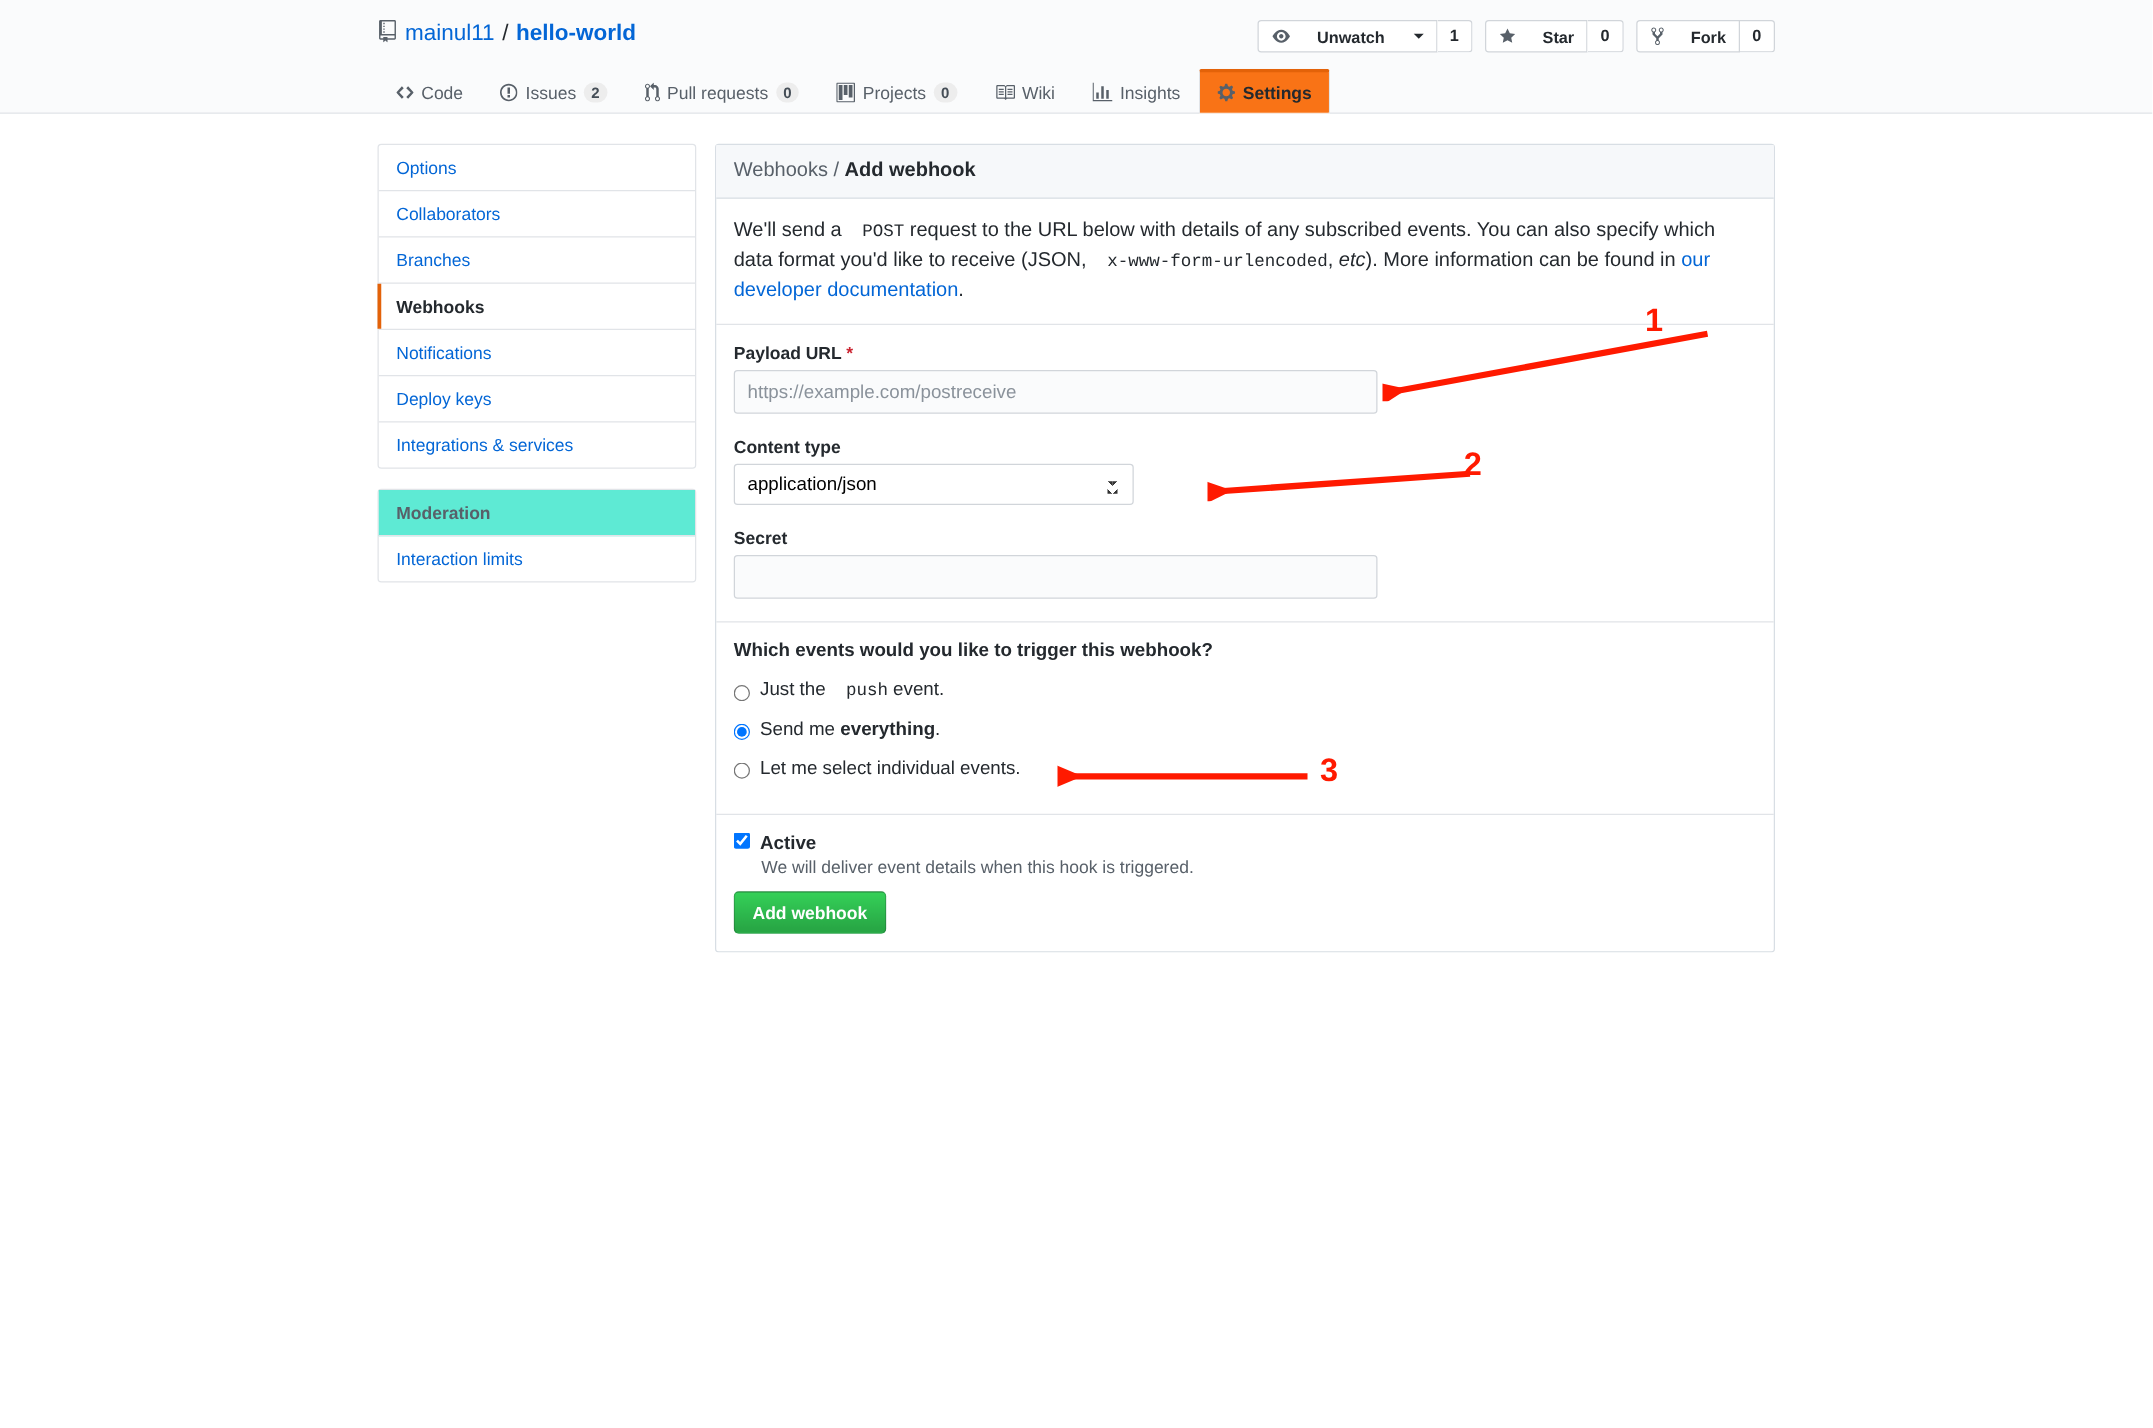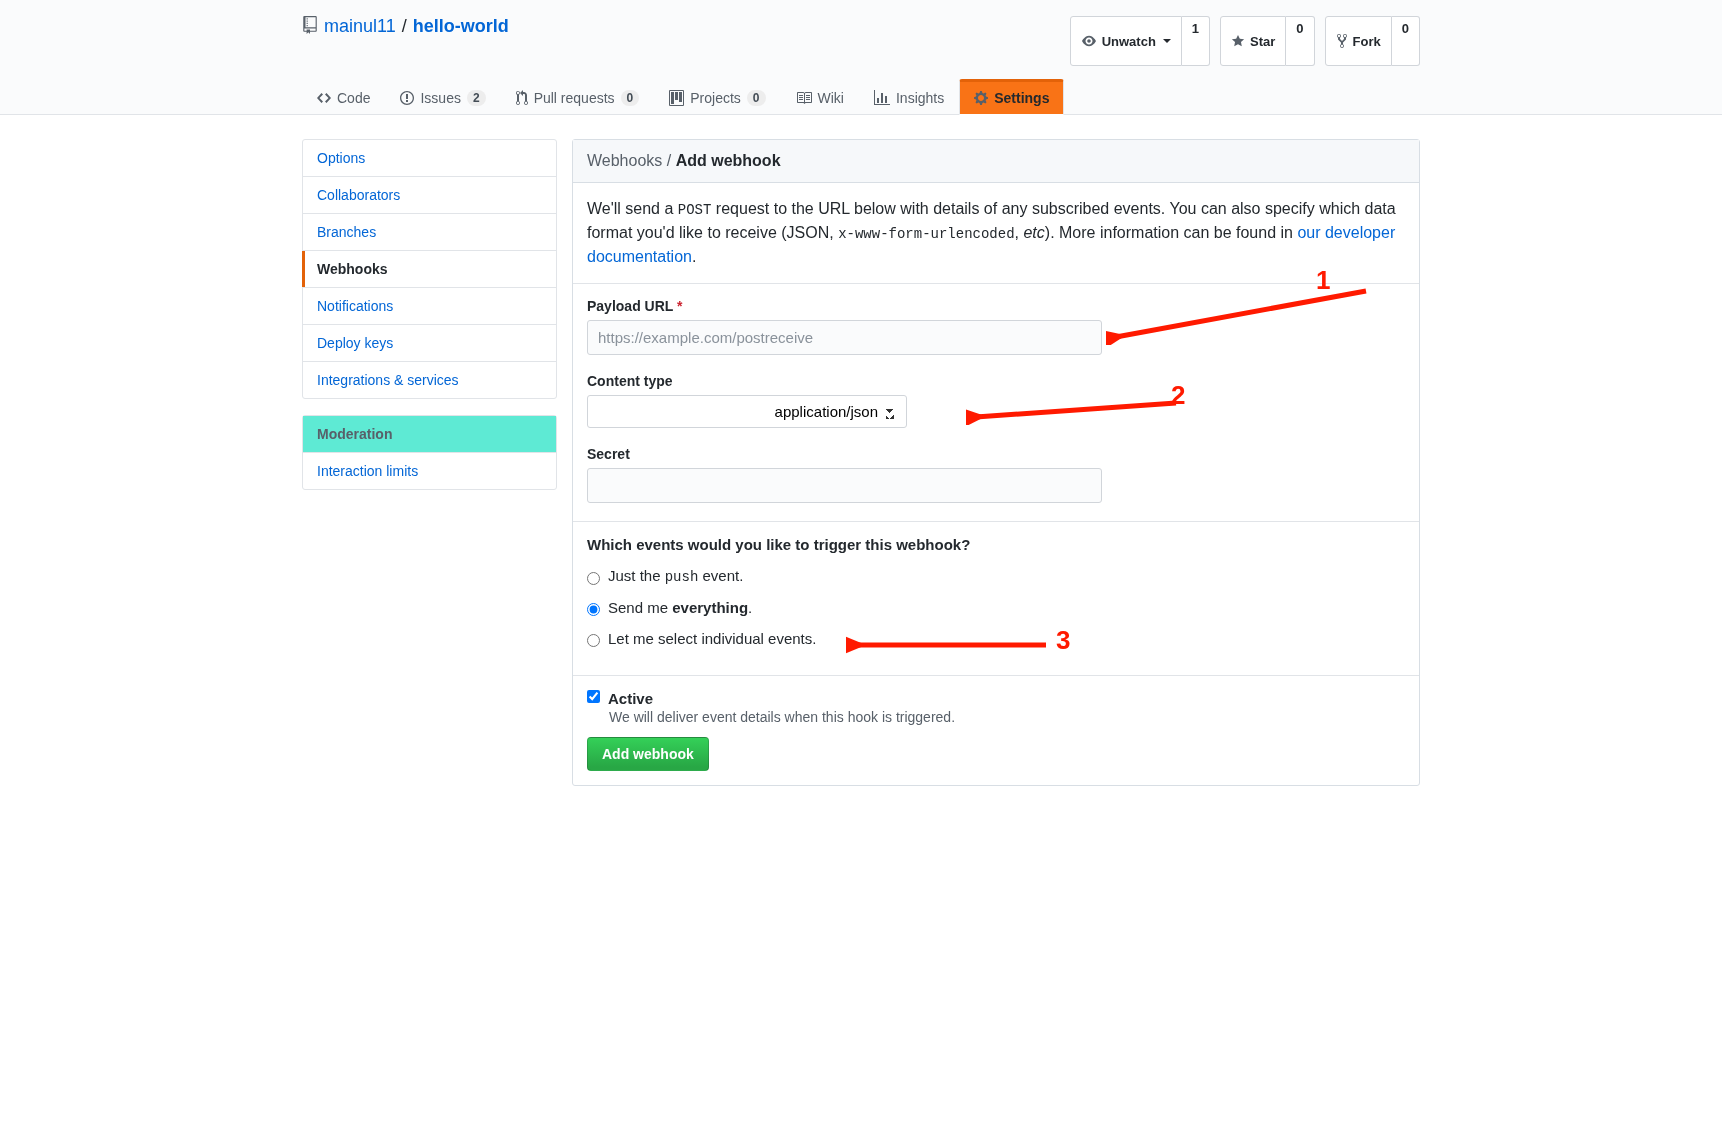--- a/index.html
+++ b/index.html
@@ -33,26 +33,26 @@
     gap: 6px;
   }
   .repo-title a { color: #0366d6; text-decoration: none; }
   .repo-title .strong { font-weight: 600; }
   .octicon { fill: #586069; vertical-align: text-bottom; display:inline-block; }
   .pageactions { display:flex; gap:10px; }
   .btn-with-count { display:flex; }
   .btn {
     background: #fff;
     border: 1px solid #d1d5da;
-    padding: 16px 10px;
+    padding: 4px 10px;
     font-size: 13px;
     font-weight: 600;
     color: #24292e;
     border-radius: 3px;
-    display:flex; align-items:center; gap:5px;
+    display:flex; align-items:center; gap:21px;
     cursor:pointer;
   }
   .btn-with-count .btn { border-top-right-radius:0; border-bottom-right-radius:0; }
   .social-count {
     border: 1px solid #d1d5da;
     border-left: none;
     padding: 4px 10px;
     font-size: 13px;
     font-weight: 600;
     border-radius: 0 3px 3px 0;
@@ -115,40 +115,39 @@
     border:1px solid #d8dee4; border-radius:3px;
   }
   .subhead {
     padding:12px 14px; background:#f6f8fa; border-bottom:1px solid #d8dee4;
     font-size:16px;
   }
   .subhead .muted { color:#586069; }
   .section { padding:14px; border-bottom:1px solid #e1e4e8; }
   .section:last-child { border-bottom:none; }
   .intro { font-size:16px; color:#24292e; line-height:1.5; }
-  code.inline { font-family: SFMono-Regular, Consolas, "Liberation Mono", Menlo, monospace; font-size:14px; }
+  code.inline { font-family: SFMono-Regular, Consolas, "Liberation Mono", Menlo, monospace; font-size:14px;margin-left:12px; }
   a.link { color:#0366d6; text-decoration:none; }
   .form-label { font-weight:600; display:block; margin-bottom:6px; font-size:14px; }
   .required { color:#cb2431; }
   .form-control {
     width:515px; max-width:100%;
     padding:8px 10px; font-size:15px;
     background:#fafbfc; border:1px solid #d1d5da; border-radius:3px;
     color:#24292e;
   }
   .form-control::placeholder { color:#8a929b; }
   .form-select {
     width:320px; padding:7px 28px 7px 10px; font-size:15px;
     background:#fff; border:1px solid #d1d5da; border-radius:3px;
     appearance:none; -webkit-appearance:none;
     background-image: linear-gradient(45deg, transparent 50%, #333 50%), linear-gradient(135deg, #333 50%, transparent 50%), linear-gradient(45deg, #333 50%, transparent 50%), linear-gradient(135deg, transparent 50%, #333 50%);
     background-position: calc(100% - 16px) 13px, calc(100% - 12px) 13px, calc(100% - 16px) 19px, calc(100% - 12px) 19px;
     background-size: 4px 4px;
     background-repeat:no-repeat;
-    text-align:right;
   }
   .form-group { margin-bottom:18px; }
   .radio-row { display:flex; align-items:flex-end; gap:8px; margin:14px 0; font-size:15px; }
   .radio-row input { margin-top:1px; }
   .check-row { display:flex; align-items:flex-start; gap:8px; font-size:15px; }
   .note { color:#586069; font-size:14px; margin-left:22px; margin-top:2px; }
   .btn-primary {
     background:#2ea44f; background-image:linear-gradient(-180deg,#34d058,#28a745 90%);
     border:1px solid rgba(27,31,35,.2);
     color:#fff; font-weight:600; font-size:14px;

